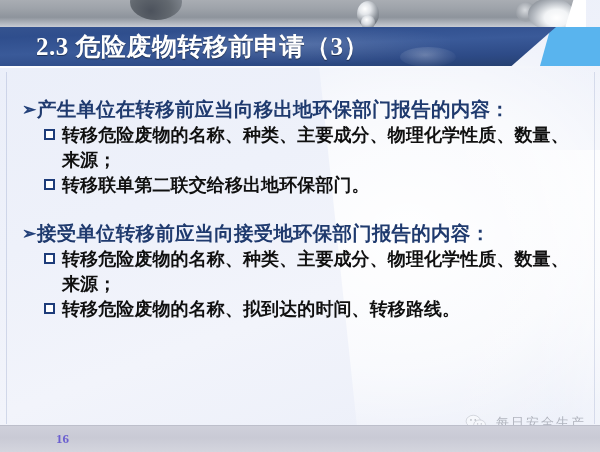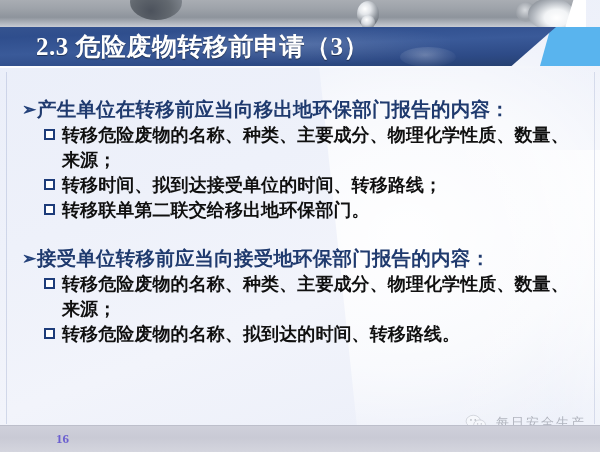--- a/index.html
+++ b/index.html
@@ -284,26 +284,20 @@
 
     <div class="lvl1">
       <span class="arrow-icon">➢</span>
       <span class="l1text">产生单位在转移前应当向移出地环保部门报告的内容：</span>
     </div>
     <div class="lvl2">
       <span class="sq-icon">
           <span></span>
         </span>
       <span class="l2text">转移危险废物的名称、种类、主要成分、物理化学性质、数量、来源；</span>
-    </div>
-    <div class="lvl2">
-      <span class="sq-icon">
-          <span></span>
-        </span>
-      <span class="l2text">转移时间、拟到达接受单位的时间、转移路线；</span>
     </div>
     <div class="lvl2">
       <span class="sq-icon">
           <span></span>
         </span>
       <span class="l2text">转移联单第二联交给移出地环保部门。</span>
     </div>
 
     <div class="gap-lg"></div>
 

